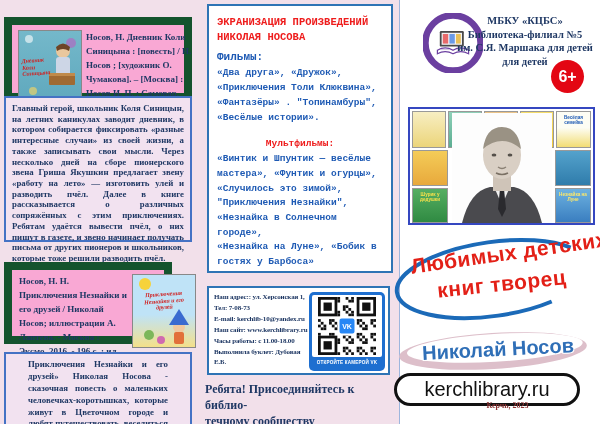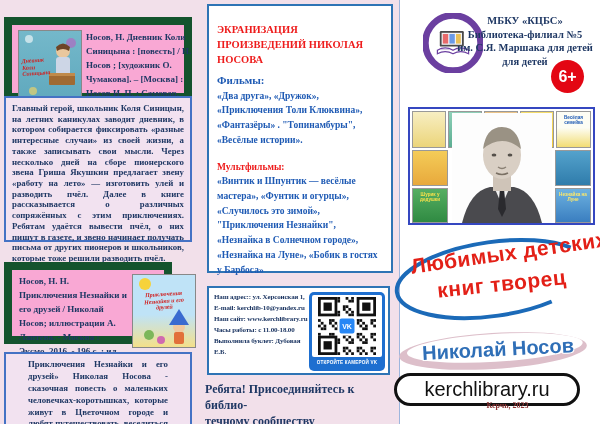--- a/index.html
+++ b/index.html
@@ -13,25 +13,25 @@
   .anno-box{background:#f2e2f0;border:2px solid #4472c4;box-sizing:border-box;}
   .cite-text{font-weight:bold;font-size:9px;line-height:1.55;color:#1f3864;}
   .anno-text{font-weight:bold;font-size:8.8px;line-height:1.22;color:#1f3864;text-align:justify;}
 
   .cover{position:absolute;border:1px solid #888;overflow:hidden;}
   .cover .cv-title{position:absolute;font-style:italic;font-weight:bold;color:#cf2222;
      font-size:6px;line-height:1.1;transform:rotate(-4deg);}
 
   
   .films-box{left:207px;top:4px;width:186px;height:269px;background:#fff;
-     border:2px solid #2e74b5;box-sizing:border-box;padding:16px 8px;
-     font-family:Liberation Serif, serif;font-weight:bold;}
+     border:2px solid #2e74b5;box-sizing:border-box;padding:9px 8px;
+     font-family:Liberation Mono, monospace;font-weight:bold;}
   .films-title{color:#ee1c1c;font-size:10.5px;line-height:1.45;margin-bottom:4px;}
   .blue-label{color:#1e5ab4;font-size:11px;line-height:1.55;}
-  .red-label{color:#ee1c1c;font-size:9.5px;line-height:1.55;margin-top:12px;}
+  .red-label{color:#ee1c1c;font-size:9.5px;line-height:1.55;margin-top:12px;text-align:center;}
   .films-list{color:#1e5ab4;font-size:9.5px;line-height:1.55;}
 
   .contact-box{left:207px;top:286px;width:183px;height:89px;background:#fff;
      border:2px solid #2e74b5;box-sizing:border-box;display:flex;padding:4px 3px 4px 5px;}
   .contact-lines{width:98px;font-weight:bold;font-size:7px;line-height:1.56;
      color:#1f3864;letter-spacing:-0.15px;}
   .qr-frame{width:76px;height:79px;background:#1e6fd0;border-radius:5px;
      box-sizing:border-box;padding:3px;margin-left:1px;}
   .qr-white{background:#fff;border-radius:2px;width:70px;height:62px;
      display:flex;align-items:center;justify-content:center;position:relative;}
@@ -126,20 +126,21 @@
   <div class="films-list preline">«Винтик и Шпунтик — весёлые мастера», «Фунтик и огурцы»,
 «Случилось это зимой»,
 "Приключения Незнайки",
 «Незнайка в Солнечном городе»,
 «Незнайка на Луне», «Бобик в гостях у Барбоса»</div>
 </div>
 
 <div class="abs contact-box">
   <div class="contact-lines">
     <div>Наш адрес:: ул. Херсонская 1,</div>
+    <div>Тел: 7-08-73</div>
     <div>E-mail: kerchlib-10@yandex.ru</div>
     <div>Наш сайт: www.kerchlibrary.ru</div>
     <div>Часы работы: с 11.00-18.00</div>
     <div>Выполнила буклет: Дубовая Е.Б.</div>
   </div>
   <div class="qr-frame">
     <div class="qr-white">
       <svg width="58" height="58" viewBox="0 0 63 63">
         <g id="qr-modules" fill="#111">
             <rect x="21" y="0" width="3" height="3"></rect>

